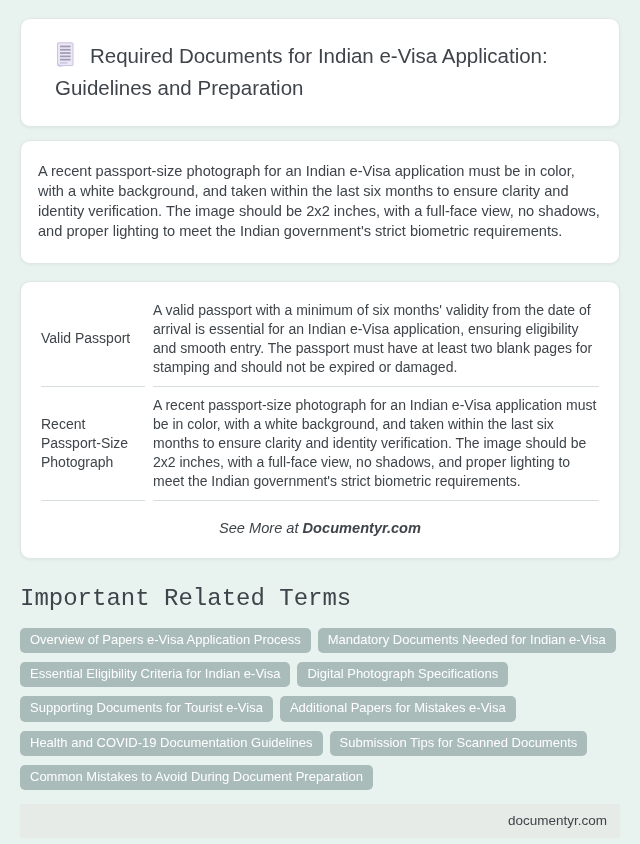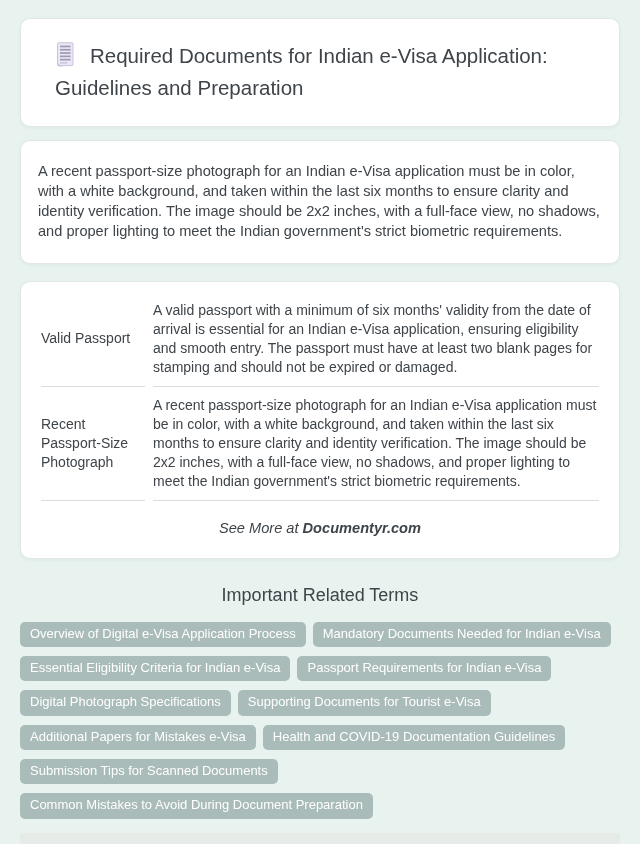--- a/index.html
+++ b/index.html
@@ -59,24 +59,25 @@
   .doc-table td.label{width:104px;}
   .see-more{
     text-align:center;
     font-style:italic;
     font-size:14.6px;
     padding:19px 0 10px;
   }
   .see-more .site{font-weight:700;}
   .terms-heading{
     margin:26px 0 16px;
-    text-align:center;
-    font-size:18px;
+    text-align:left;
+    font-size:24px;
     font-weight:500;
     color:var(--text);
+    font-family:Liberation Mono, monospace;
   }
   .tags{
     display:flex;
     flex-wrap:wrap;
     gap:9px 7px;
   }
   .tag{
     background:var(--tag-bg);
     color:var(--tag-text);
     font-size:13px;
@@ -135,24 +136,23 @@
     </table>
     <div class="see-more">
       <span>See More at</span>
       <span class="site">Documentyr.com</span>
     </div>
   </div>
 
   <div class="terms-heading">Important Related Terms</div>
 
   <div class="tags">
-    <span class="tag">Overview of Digital e-Visa Application Process</span>
+    <span class="tag">Overview of Papers e-Visa Application Process</span>
     <span class="tag">Mandatory Documents Needed for Indian e-Visa</span>
     <span class="tag">Essential Eligibility Criteria for Indian e-Visa</span>
-    <span class="tag">Passport Requirements for Indian e-Visa</span>
     <span class="tag">Digital Photograph Specifications</span>
     <span class="tag">Supporting Documents for Tourist e-Visa</span>
     <span class="tag">Additional Papers for Mistakes e-Visa</span>
     <span class="tag">Health and COVID-19 Documentation Guidelines</span>
     <span class="tag">Submission Tips for Scanned Documents</span>
     <span class="tag">Common Mistakes to Avoid During Document Preparation</span>
   </div>
 
   <div class="footer-bar">
     <span>documentyr.com</span>

